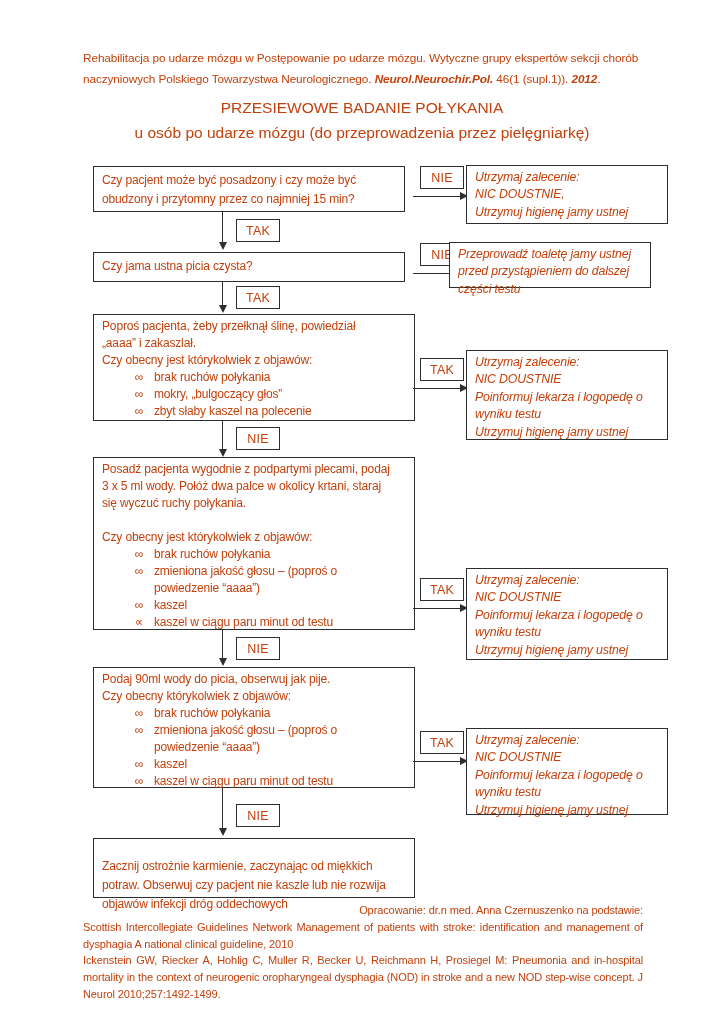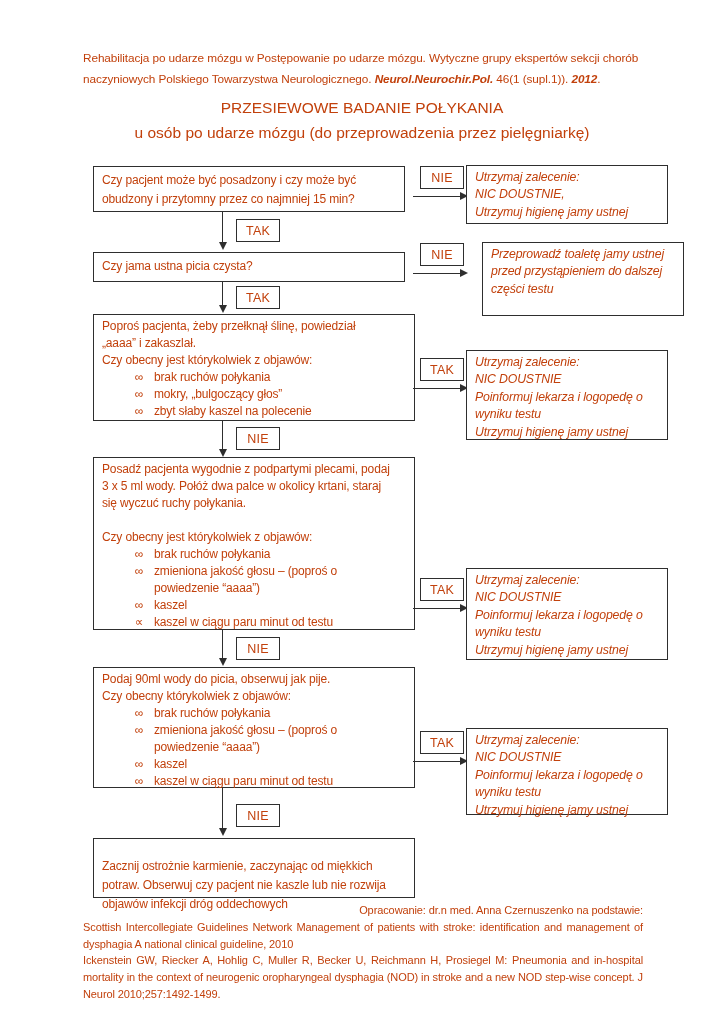--- a/index.html
+++ b/index.html
@@ -193,21 +193,21 @@
  NIC DOUSTNIE,
 Utrzymuj higienę jamy ustnej</div>
   </div>
 
   <div class="lbl" style="left:420px;top:243px;">
       <span>NIE</span>
     </div>
   <div class="arrow-right" style="left:413px;top:273px;width:48px;">
       <div class="head"></div>
     </div>
-  <div class="rbox" style="left:482px;top:242px;width:202px;height:74px;">
+  <div class="rbox" style="left:449px;top:242px;width:202px;height:46px;">
     <div class="rtext">Przeprowadź toaletę jamy ustnej
 przed przystąpieniem do dalszej
 części testu</div>
   </div>
 
   <div class="lbl" style="left:420px;top:358px;">
       <span>TAK</span>
     </div>
   <div class="arrow-right" style="left:413px;top:388px;width:48px;">
       <div class="head"></div>

